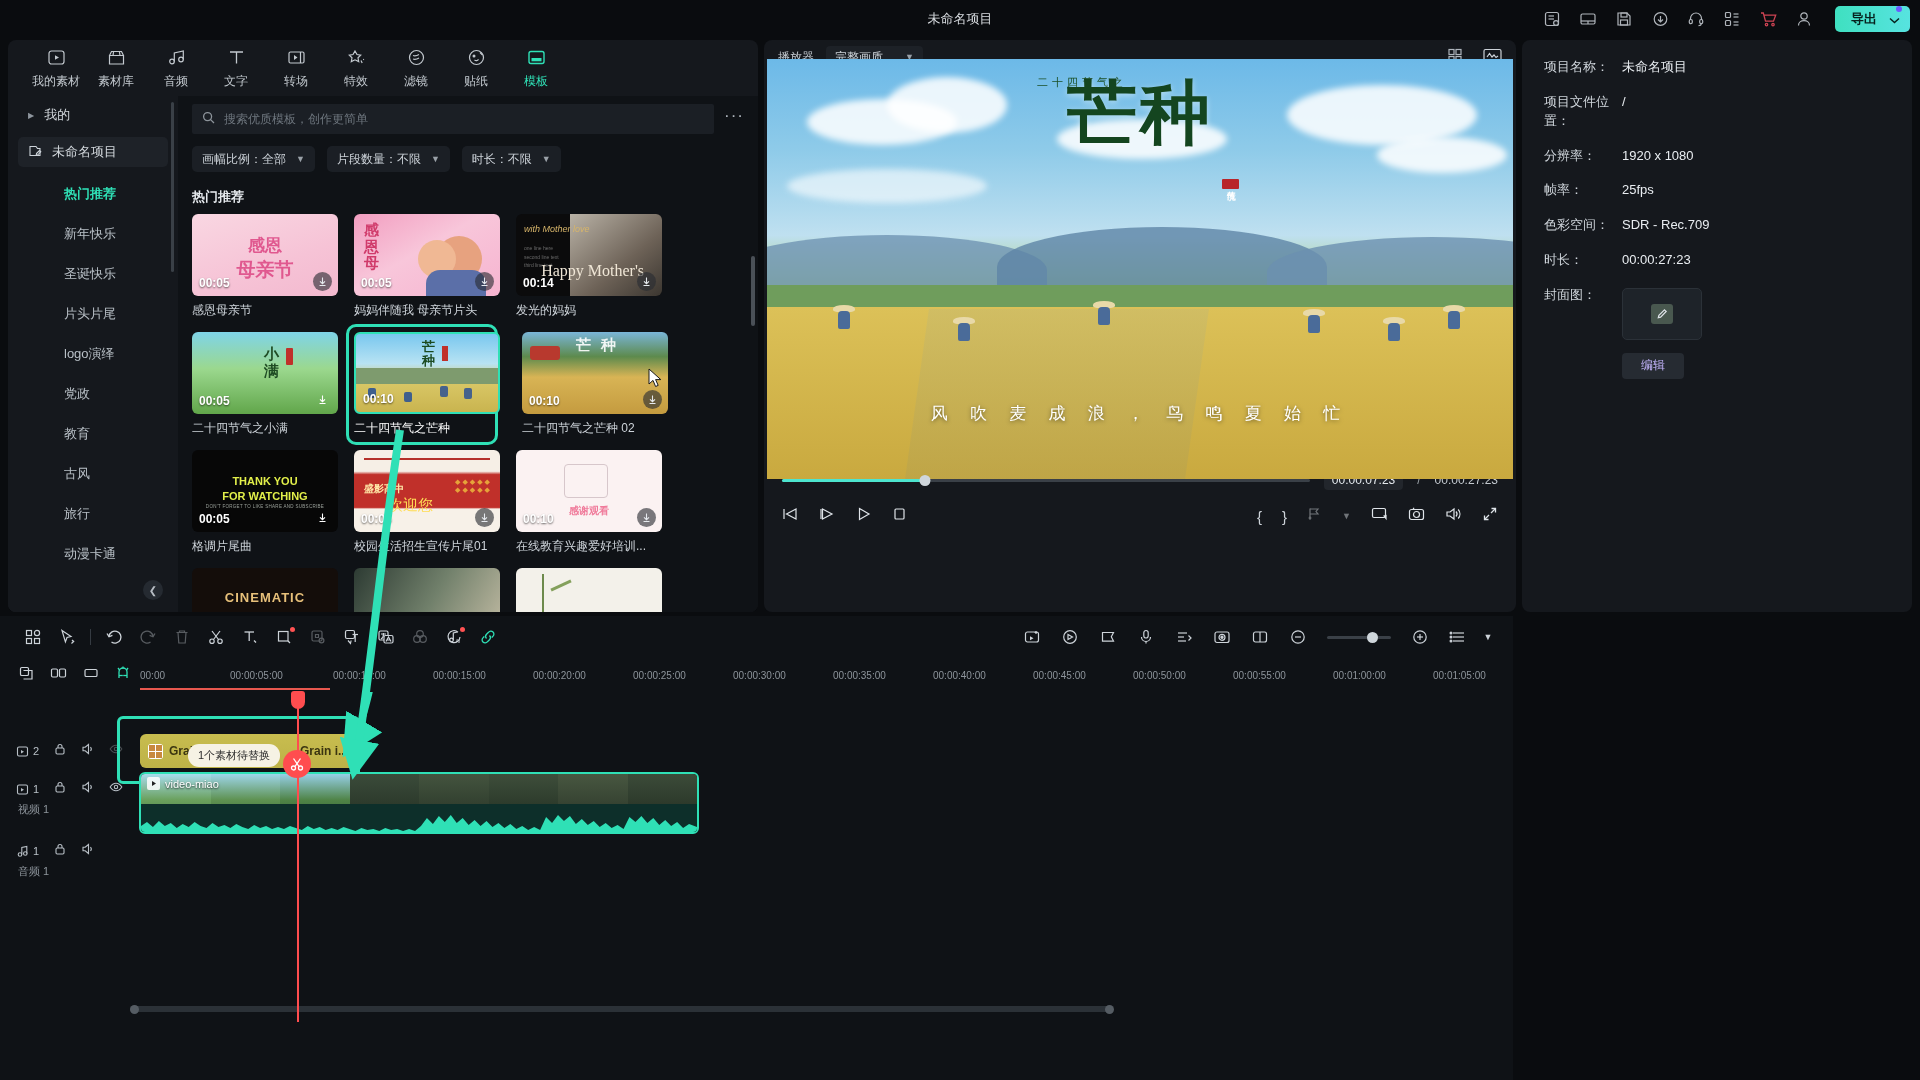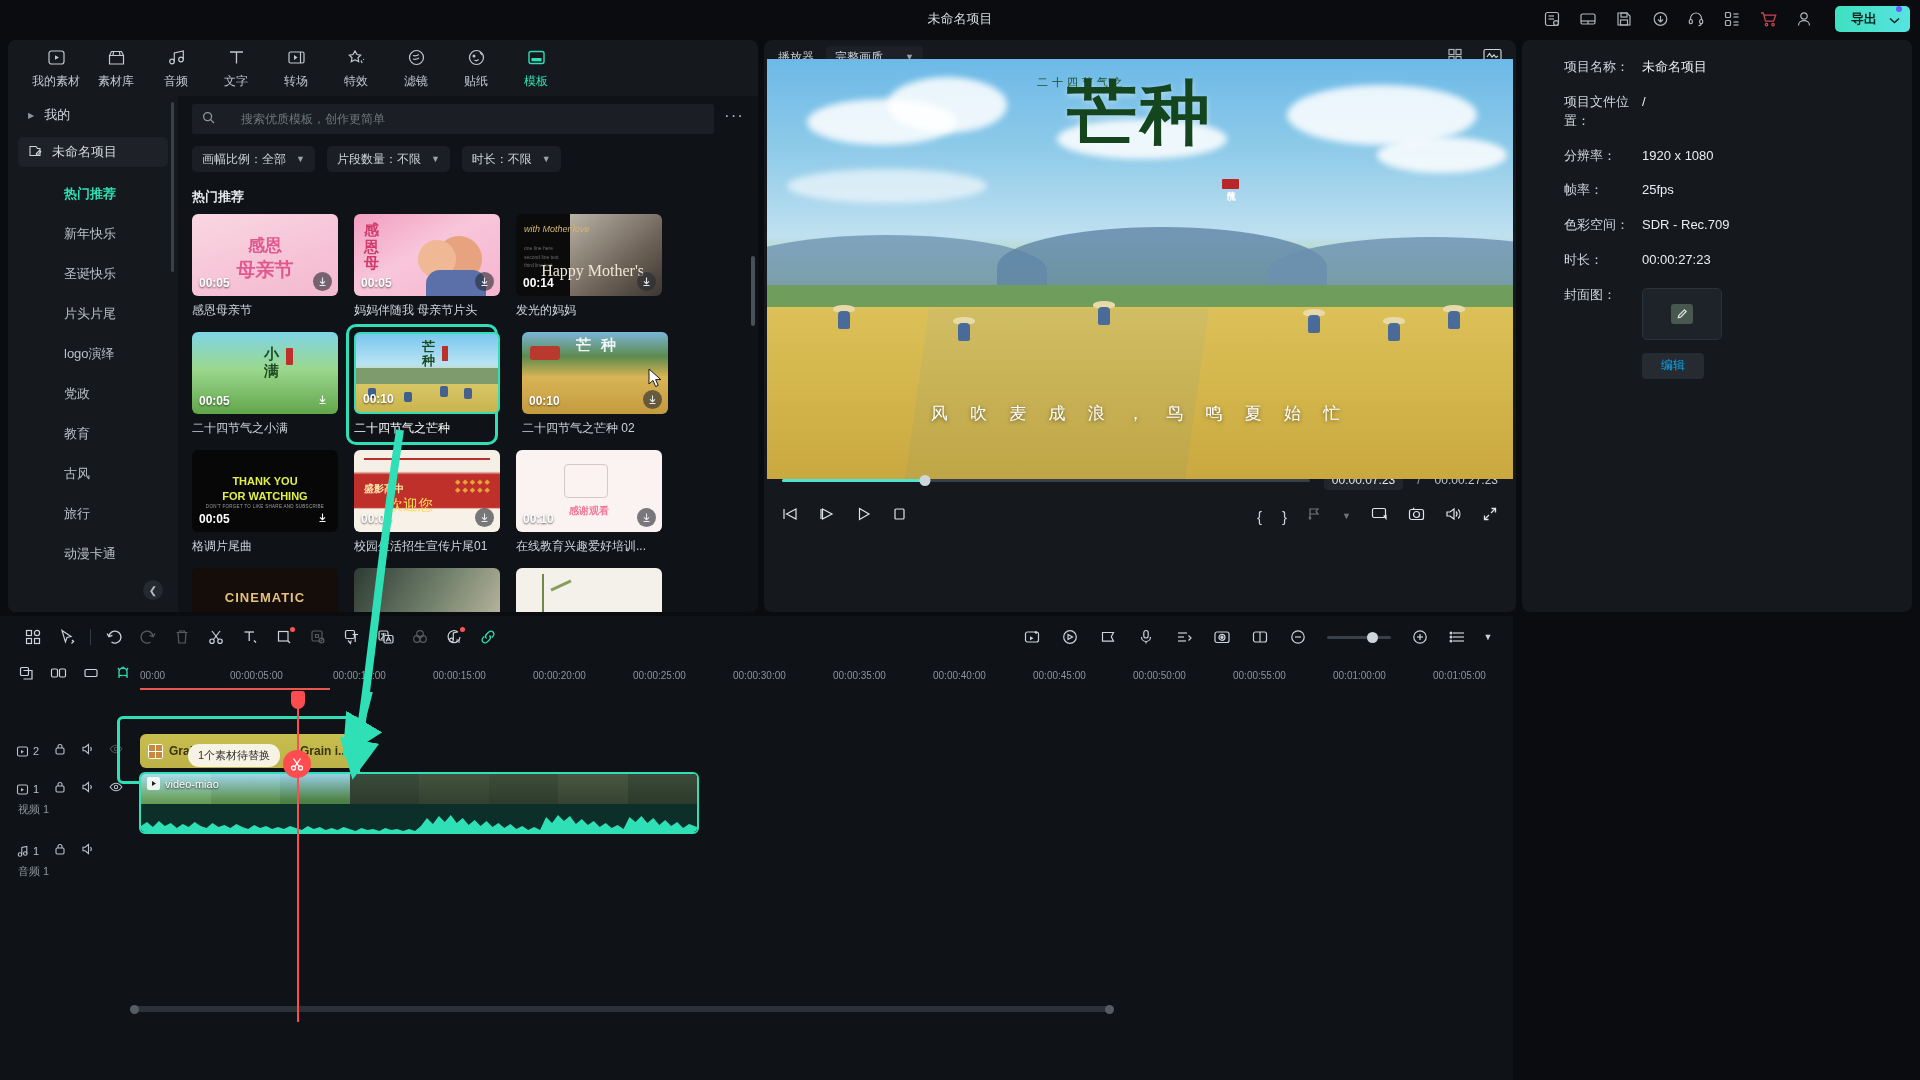--- a/index.html
+++ b/index.html
@@ -62,21 +62,21 @@
     position: absolute; left: 135px; bottom: 12px; width: 20px; height: 20px; border-radius: 50%;
     background: #252a31; display: flex; align-items: center; justify-content: center;
     font-size: 10px; color: #b7bdc4; cursor: pointer; z-index: 3;
   }
   .cat-scroll { position:absolute; left:163px; top:6px; width:3px; height:170px; background:#3a4047; border-radius:2px;}
 
   .content { flex: 1; background: #0f1216; position: relative; }
   .searchrow { height: 46px; display: flex; align-items: center; padding: 0 14px; gap: 10px; }
   .searchbox {
     flex: 1; height: 30px; background: #1b1f25; border-radius: 2px; display: flex; align-items: center;
-    padding: 0 10px; gap: 26px;
+    padding: 0 10px; gap: 9px;
   }
   .searchbox input {
     flex: 1; background: transparent; border: 0; outline: none; color: #cdd3d9; font-size: 12px;
     font-family: "Liberation Sans", sans-serif;
   }
   .searchbox input::placeholder { color: #6d757d; }
   .dots { color: #aeb5bc; font-size: 17px; letter-spacing: 1px; cursor: pointer; padding-bottom: 6px;}
 
   .filters { display: flex; gap: 12px; padding: 4px 14px 10px 14px; }
   .filter {
@@ -179,30 +179,30 @@
   
   .right {
     position: absolute; left: 1522px; top: 40px; width: 390px; height: 572px;
     background: #15181d; border-radius: 8px; overflow: hidden;
   }
   .rtabs { height: 32px; display:flex; align-items:flex-end; }
   .rtab { height:32px; padding: 0 18px; display:flex; align-items:center; font-size:13px;
     color:#2fe0b6; background:#1b1f25; border-radius: 6px 6px 0 0; cursor:pointer; }
   .rbody { padding: 18px 22px; }
   .rrow { display:flex; margin-bottom: 16px; font-size:13px; }
-  .rlabel { width: 78px; color:#cfd5db; flex-shrink:0; line-height:1.45;margin-left:20px; }
+  .rlabel { width: 78px; color:#cfd5db; flex-shrink:0; line-height:1.45; }
   .rvalue { color:#e9edf1; line-height:1.45; }
   .cover-box {
     width: 80px; height: 52px; background:#1e2329; border:1px solid #2b3138; border-radius:5px;
     display:flex; align-items:center; justify-content:center; margin-top:2px;
   }
   .cover-ic { width:22px; height:20px; background:#49584f; border-radius:3px; display:flex;align-items:center;justify-content:center;}
   .edit-btn {
     width: 62px; height: 26px; margin-top: 13px; background:#262b32; border-radius:4px;
-    display:flex; align-items:center; justify-content:center; font-size:12px; color:#0ea5e9; cursor:pointer;
+    display:flex; align-items:center; justify-content:center; font-size:12px; color:#c4b5fd; cursor:pointer;
   }
 
   
   .timeline { position: absolute; left: 0; top: 616px; width: 1513px; height: 464px; background:#0f1216; }
   .tl-toolbar { height: 42px; display:flex; align-items:center; padding: 0 16px; gap: 0; }
   .tb { width: 34px; height:34px; display:flex;align-items:center;justify-content:center; cursor:pointer; position:relative;}
   .tb.dim { opacity:.38; }
   .tb .reddot { position:absolute; top:7px; right:6px; width:5px;height:5px;border-radius:50%;background:#ff5252;}
   .vdiv { width:1px; height:16px; background:#353b42; margin: 0 6px; }
   .tb-right { margin-left:auto; display:flex; align-items:center; gap:4px; }

